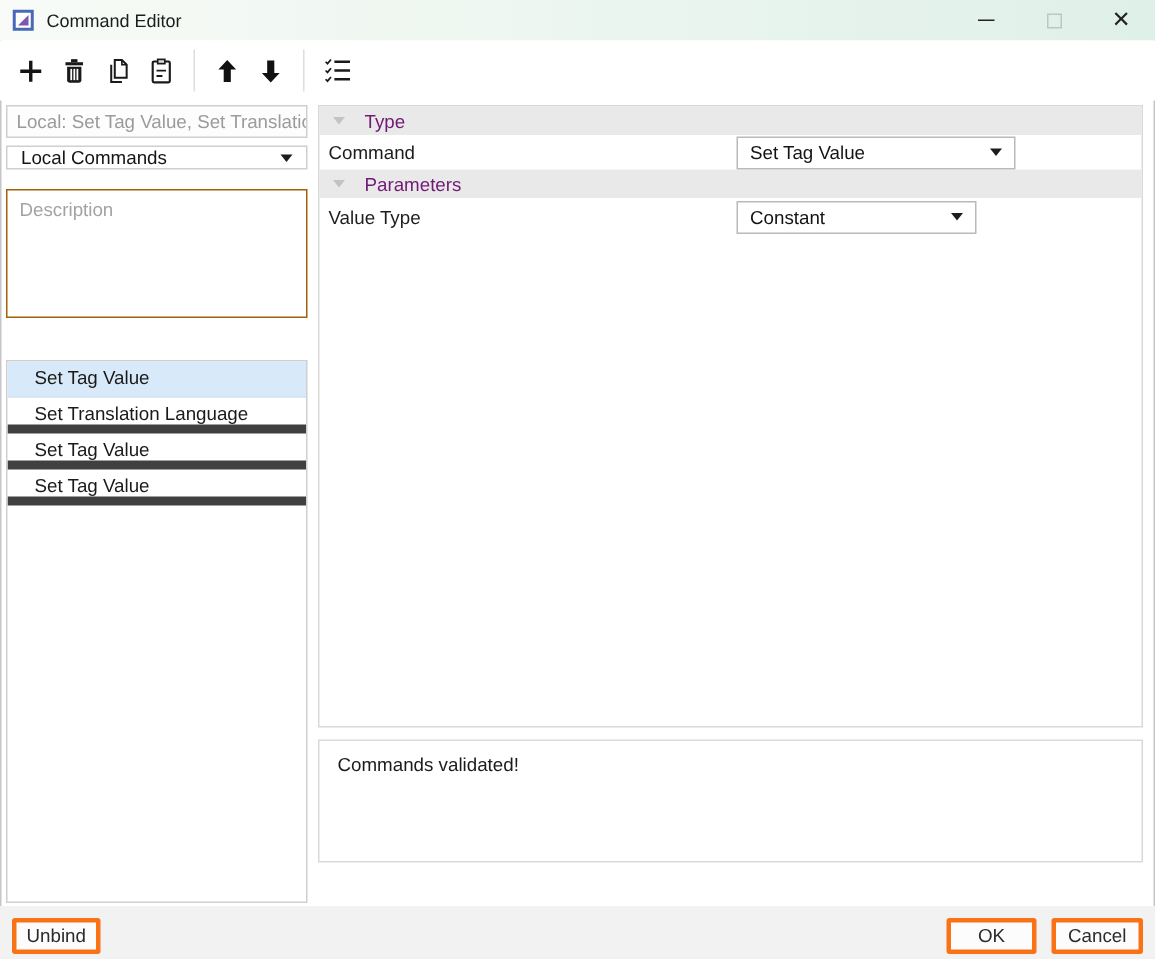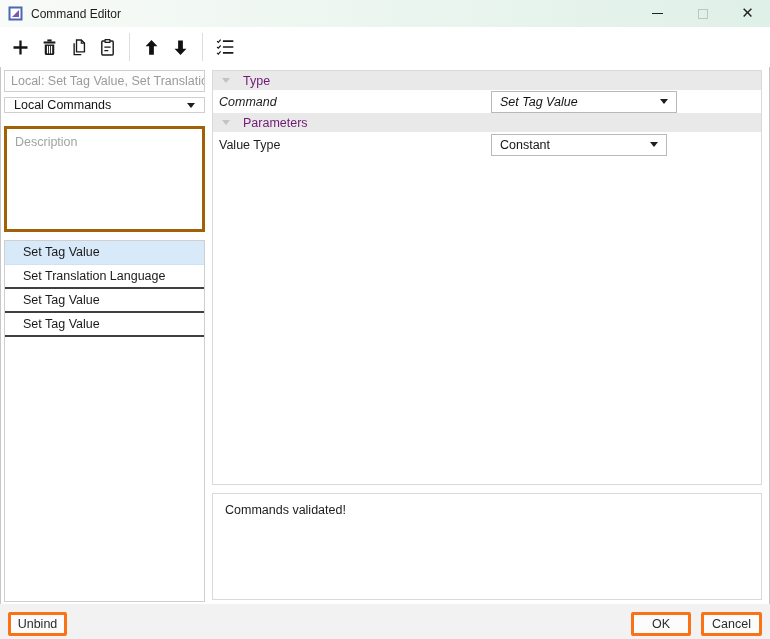--- a/index.html
+++ b/index.html
@@ -30,56 +30,56 @@
   
   .filter-input { position:absolute; left:4px; top:70px; width:201px; height:22px;
                   border:1px solid #cfcfcf; background:#fdfdfd; color:#9b9b9b;
                   font-family:"Liberation Sans", sans-serif; font-size:12.5px;
                   padding:0 6px; white-space:nowrap; overflow:hidden; line-height:20px; }
   .scope-combo { position:absolute; left:4px; top:97px; width:201px; height:16px;
                  border:1px solid #cfcfcf; background:#fff; display:flex; align-items:center;
                  padding:0 9px; font-size:12.5px; color:#141414; }
   .caret { width:0; height:0; border-left:4px solid transparent; border-right:4px solid transparent;
            border-top:5px solid #1d1d1d; margin-left:auto; }
-  .description-box { position:absolute; left:4px; top:126px; width:201px; height:106px;
-                     border:3px solid #a16207; background:#fff; resize:none;
+  .description-box { position:absolute; left:4px; top:126px; width:201px; height:86px;
+                     border:1px solid #a16207; background:#fff; resize:none;
                      font-family:"Liberation Sans", sans-serif; font-size:12.5px;
                      color:#333; padding:6px 8px; outline:none; }
   .description-box::placeholder { color:#a3a3a3; }
   .command-list { position:absolute; left:4px; top:240px; width:201px; height:362px;
                   border:1px solid #cfcfcf; background:#fff; overflow:hidden; }
   .list-item { height:24px; line-height:23px; padding-left:18px; font-size:12.5px; color:#1a1a1a;
-               border-bottom:2px solid #404040; }
+               border-bottom:6px solid #404040; }
   .list-item.selected { background:#d8eafa; border-bottom:1px solid #cfe2f3; }
 
   
   .prop-grid { position:absolute; left:212px; top:70px; width:550px; height:415px;
                border:1px solid #d9d9d9; background:#fff; }
   .section-header { height:19px; background:#e9e9e9; display:flex; align-items:center;
                     padding-left:9px; }
   .section-tri { width:0; height:0; border-left:4px solid transparent; border-right:4px solid transparent;
                  border-top:5px solid #c3c3c3; margin-right:13px; }
   .section-title { font-size:12.5px; color:#701a75; }
   .grid-row { position:relative; display:flex; align-items:center; }
-  .row-command { height:23px;font-style:italic; }
+  .row-command { height:23px; }
   .row-param { height:25px; }
   .row-label { font-size:12.5px; color:#1d1d1d; padding-left:6px; width:278px; flex:0 0 auto; }
   .combo { height:22px; border:1px solid #b9b9b9; background:#fff; display:flex; align-items:center;
            padding:0 8px; font-size:12.5px; color:#141414; }
   .combo-command { width:186px; }
-  .combo-constant { width:176px; }
+  .combo-constant { width:160px; }
   .tag-link { font-size:12.5px; cursor:pointer; }
   .orange-value { font-size:12.5px; }
   .value-cell-line { position:absolute; left:278px; bottom:0; width:186px; border-bottom:1px solid #ededed; }
   .link-icon-cell { position:absolute; right:8px; top:0; bottom:0; width:34px;
                     display:flex; align-items:center; justify-content:center;
                     border-left:1px solid #ededed; }
 
   
-  .validation-box { position:absolute; left:212px; top:493px; width:550px; height:107px;
+  .validation-box { position:absolute; left:212px; top:493px; width:550px; height:82px;
                     border:1px solid #d9d9d9; background:#fff; padding:9px 12px;
                     font-size:12.5px; color:#1b1b1b; }
 
   
   .footer { position:absolute; left:0; top:604px; width:770px; height:35px; background:#f2f2f2; }
   .btn { position:absolute; top:8px; height:24px; background:#fcfcfc; border:3px solid #f97316;
          border-radius:2px; font-family:"Liberation Sans", sans-serif; font-size:12.5px;
          color:#2b2b2b; display:flex; align-items:center; justify-content:center; cursor:default; }
   .btn-unbind { left:8px; width:59px; }
   .btn-ok { left:631px; width:60px; }

